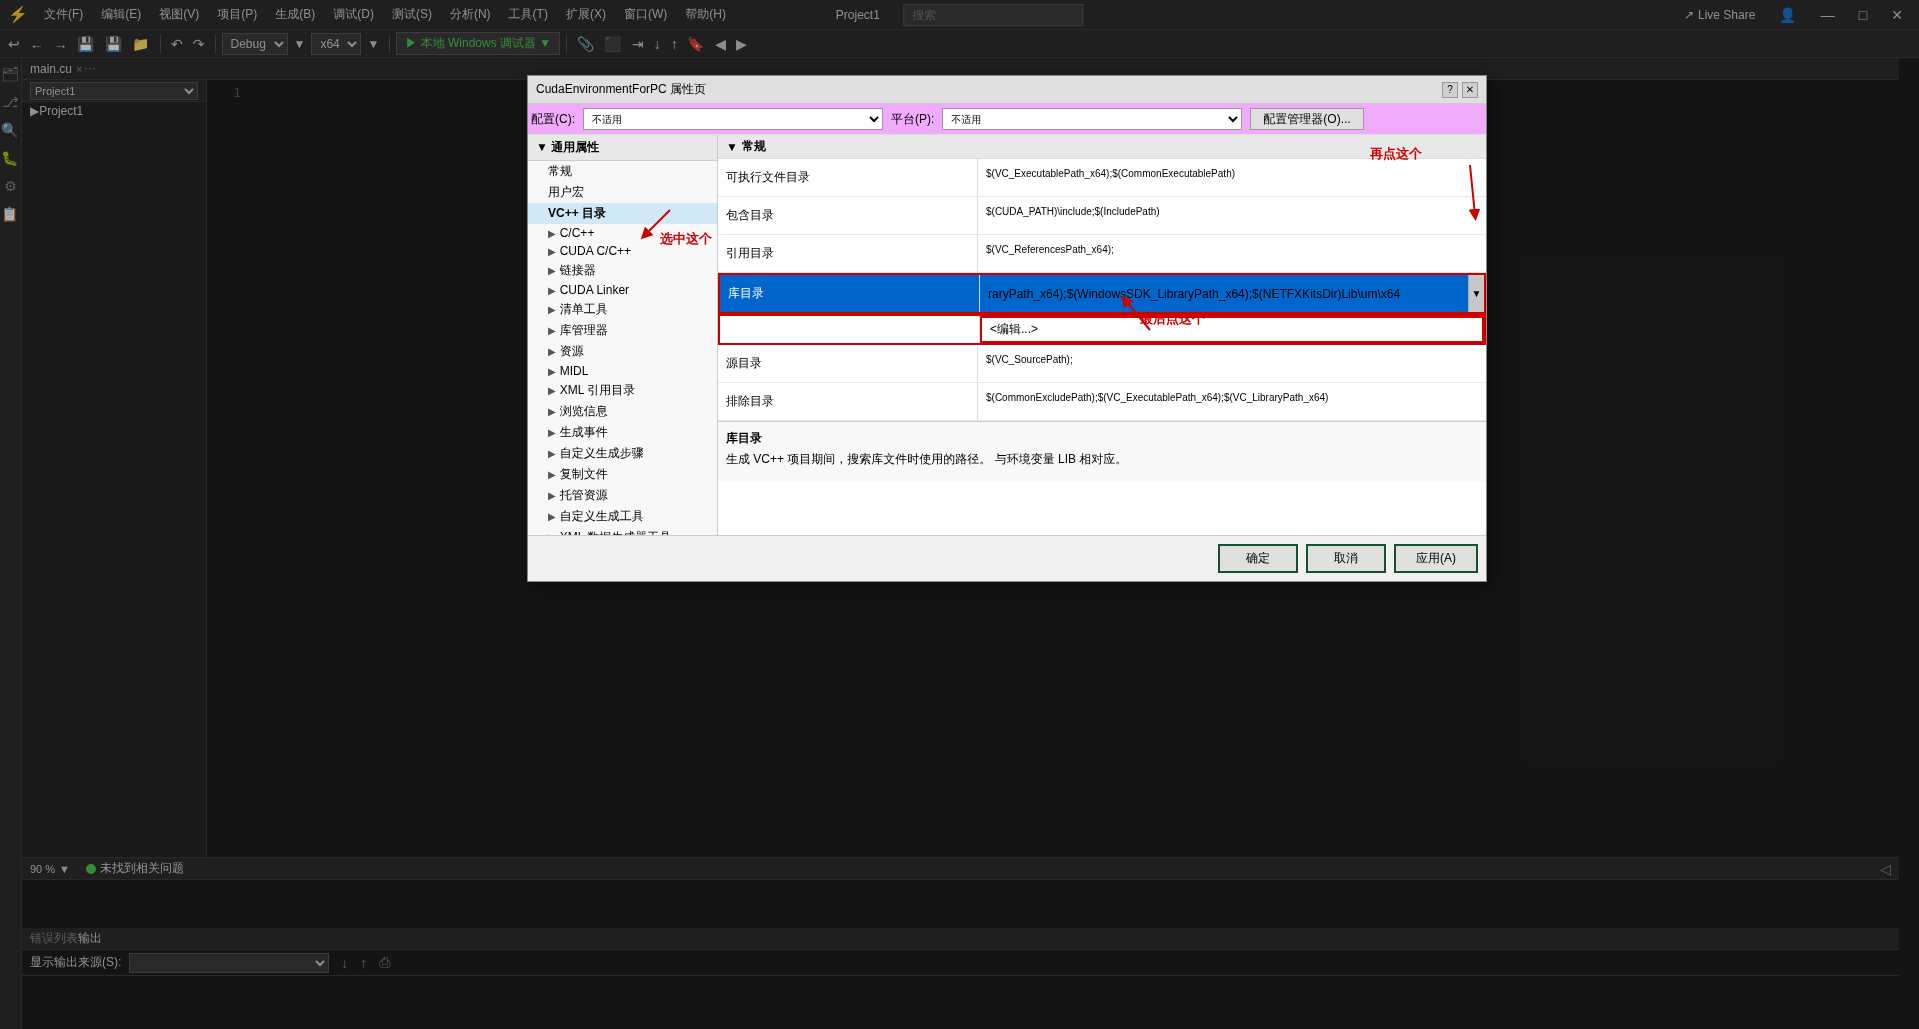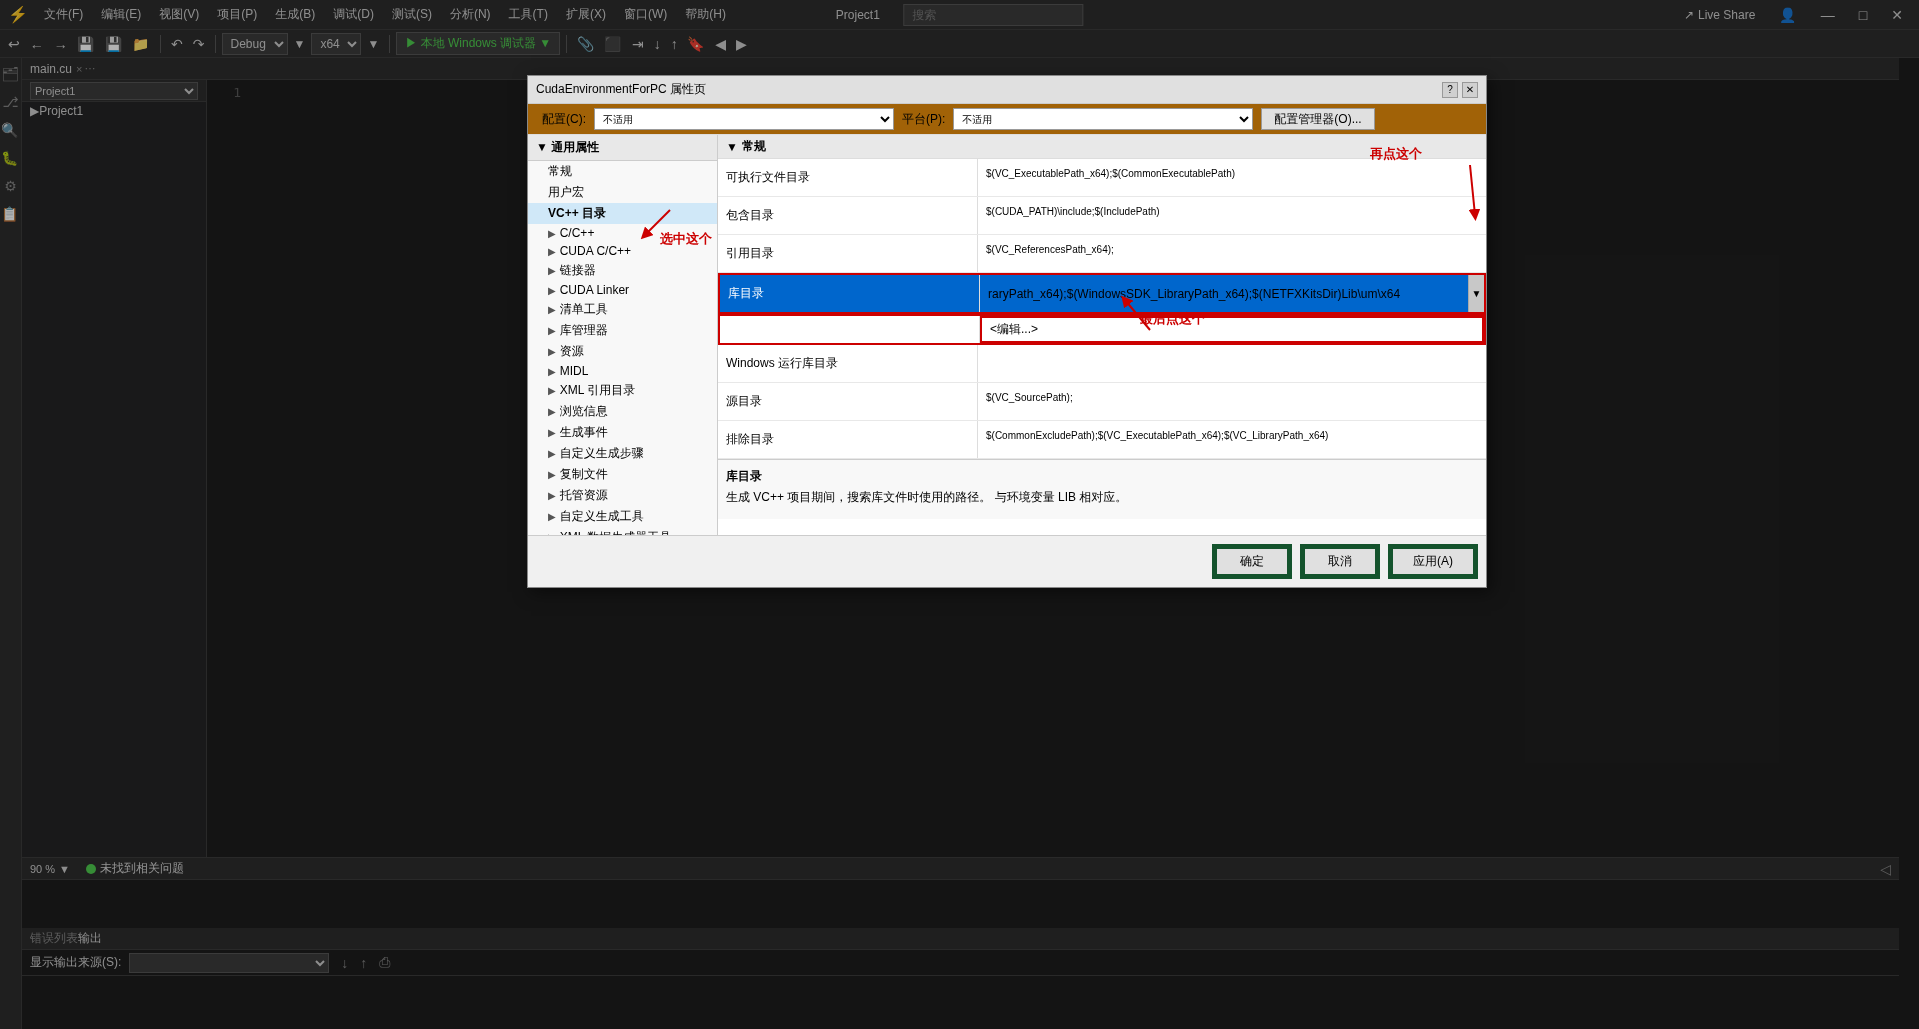--- a/index.html
+++ b/index.html
@@ -165,23 +165,23 @@
       cursor: pointer;
       display: flex;
       align-items: center;
       justify-content: center;
       font-size: 10px;
     }
 
     .dialog-config-row {
       display: flex;
       align-items: center;
-      padding: 4px 14px;
+      padding: 4px 3px;
       gap: 8px;
-      background: #a16207;
+      background: #f0abfc;
       border-bottom: 1px solid #ddd;
     }
     .dialog-config-label { font-size: 12px; color: #000; }
     .dialog-config-select {
       background: #fff;
       border: 1px solid #999;
       padding: 2px 4px;
       font-size: 10px;
       height: 22px;
       min-width: 300px;
@@ -301,21 +301,21 @@
     .dialog-footer {
       padding: 8px;
       background: #f0f0f0;
       border-top: 1px solid #ccc;
       display: flex;
       justify-content: flex-end;
       gap: 8px;
     }
     .footer-btn {
       background: #e0e0e0;
-      border: 5px solid #14532d;
+      border: 2px solid #14532d;
       padding: 4px 20px;
       font-size: 12px;
       cursor: pointer;
       min-width: 80px;
     }
 
     
     .annotation {
       position: absolute;
       color: #cc0000;
@@ -746,24 +746,20 @@
           <span>raryPath_x64);$(WindowsSDK_LibraryPath_x64);$(NETFXKitsDir)Lib\um\x64</span>
           <div class="props-dropdown-btn">▼</div>
         </div>
       </div>
 
       <div class="props-row" style="border:2px solid #cc0000;">
         <div class="props-key"></div>
         <div class="props-value props-dropdown-row">&lt;编辑...&gt;</div>
       </div>
 
-      <div class="props-row">
-        <div class="props-key">Windows 运行库目录</div>
-        <div class="props-value"></div>
-      </div>
 
       <div class="props-row">
         <div class="props-key">源目录</div>
         <div class="props-value">$(VC_SourcePath);</div>
       </div>
 
       <div class="props-row">
         <div class="props-key">排除目录</div>
         <div class="props-value">$(CommonExcludePath);$(VC_ExecutablePath_x64);$(VC_LibraryPath_x64)</div>
       </div>

